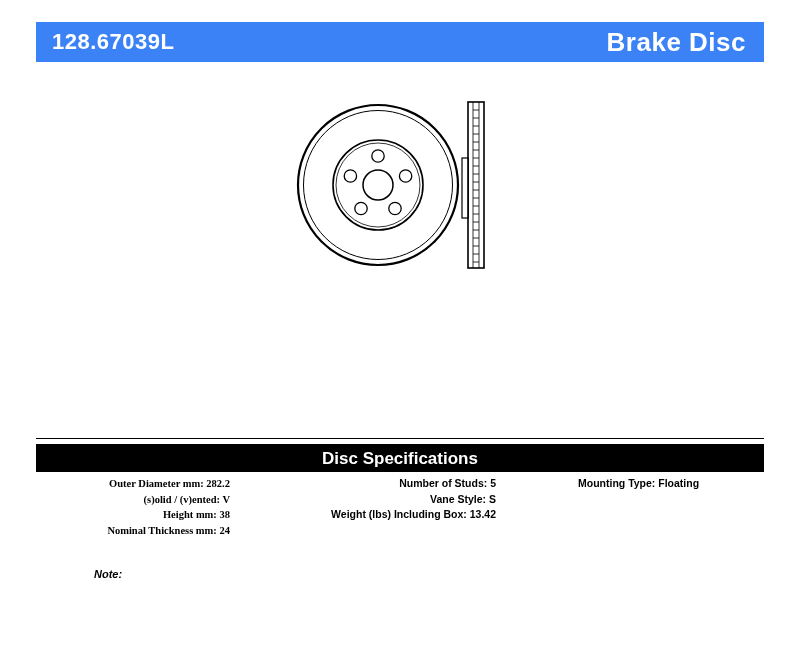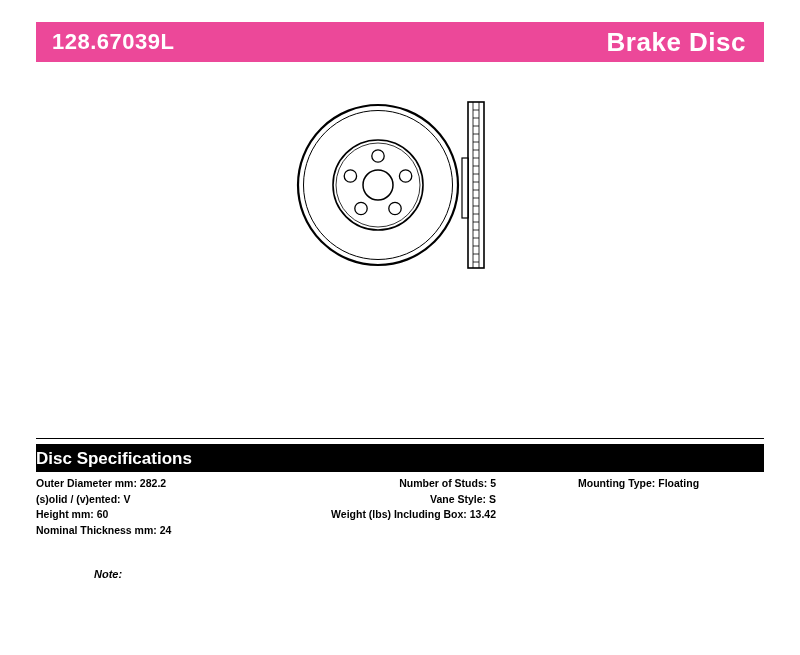--- a/index.html
+++ b/index.html
@@ -16,21 +16,21 @@
     overflow: hidden;
   }
 
   
   .header-bar {
     position: absolute;
     left: 36px;
     top: 22px;
     width: 728px;
     height: 40px;
-    background: #ec4899;
+    background: #3b82f6;
     color: #ffffff;
     display: flex;
     align-items: center;
     justify-content: space-between;
     box-sizing: border-box;
     padding: 0 18px 0 16px;
   }
   .part-number {
     font-size: 22px;
     font-weight: bold;
@@ -57,20 +57,21 @@
   .spec-bar {
     position: absolute;
     left: 36px;
     top: 444px;
     width: 728px;
     height: 28px;
     background: #000000;
     color: #ffffff;
     display: flex;
     align-items: center;
+    justify-content: center;
     box-sizing: border-box;
   }
   .spec-bar-title {
     font-size: 17px;
     font-weight: bold;
     line-height: 1;
   }
 
   .spec-columns {
     position: absolute;
@@ -82,20 +83,22 @@
   .spec-col {
     position: absolute;
     top: 0;
     font-size: 10.5px;
     font-weight: bold;
     line-height: 15.5px;
   }
   .spec-col-left {
     left: 0;
     width: 194px;
+    text-align: right;
+    font-family: Liberation Serif, serif;
   }
   .spec-col-mid {
     left: 210px;
     width: 250px;
     text-align: right;
   }
   .spec-col-right {
     left: 478px;
     width: 250px;
     text-align: left;
@@ -194,21 +197,21 @@
 <div class="bottom-rule"></div>
 
 <div class="spec-bar">
   <span class="spec-bar-title">Disc Specifications</span>
 </div>
 
 <div class="spec-columns">
   <div class="spec-col spec-col-left">
     <div class="spec-line">Outer Diameter mm: 282.2</div>
     <div class="spec-line">(s)olid / (v)ented: V</div>
-    <div class="spec-line">Height mm: 60</div>
+    <div class="spec-line">Height mm: 38</div>
     <div class="spec-line">Nominal Thickness mm: 24</div>
   </div>
 
   <div class="spec-col spec-col-mid">
     <div class="spec-line">Number of Studs: 5</div>
     <div class="spec-line">Vane Style: S</div>
     <div class="spec-line">Weight (lbs) Including Box: 13.42</div>
   </div>
 
   <div class="spec-col spec-col-right">

